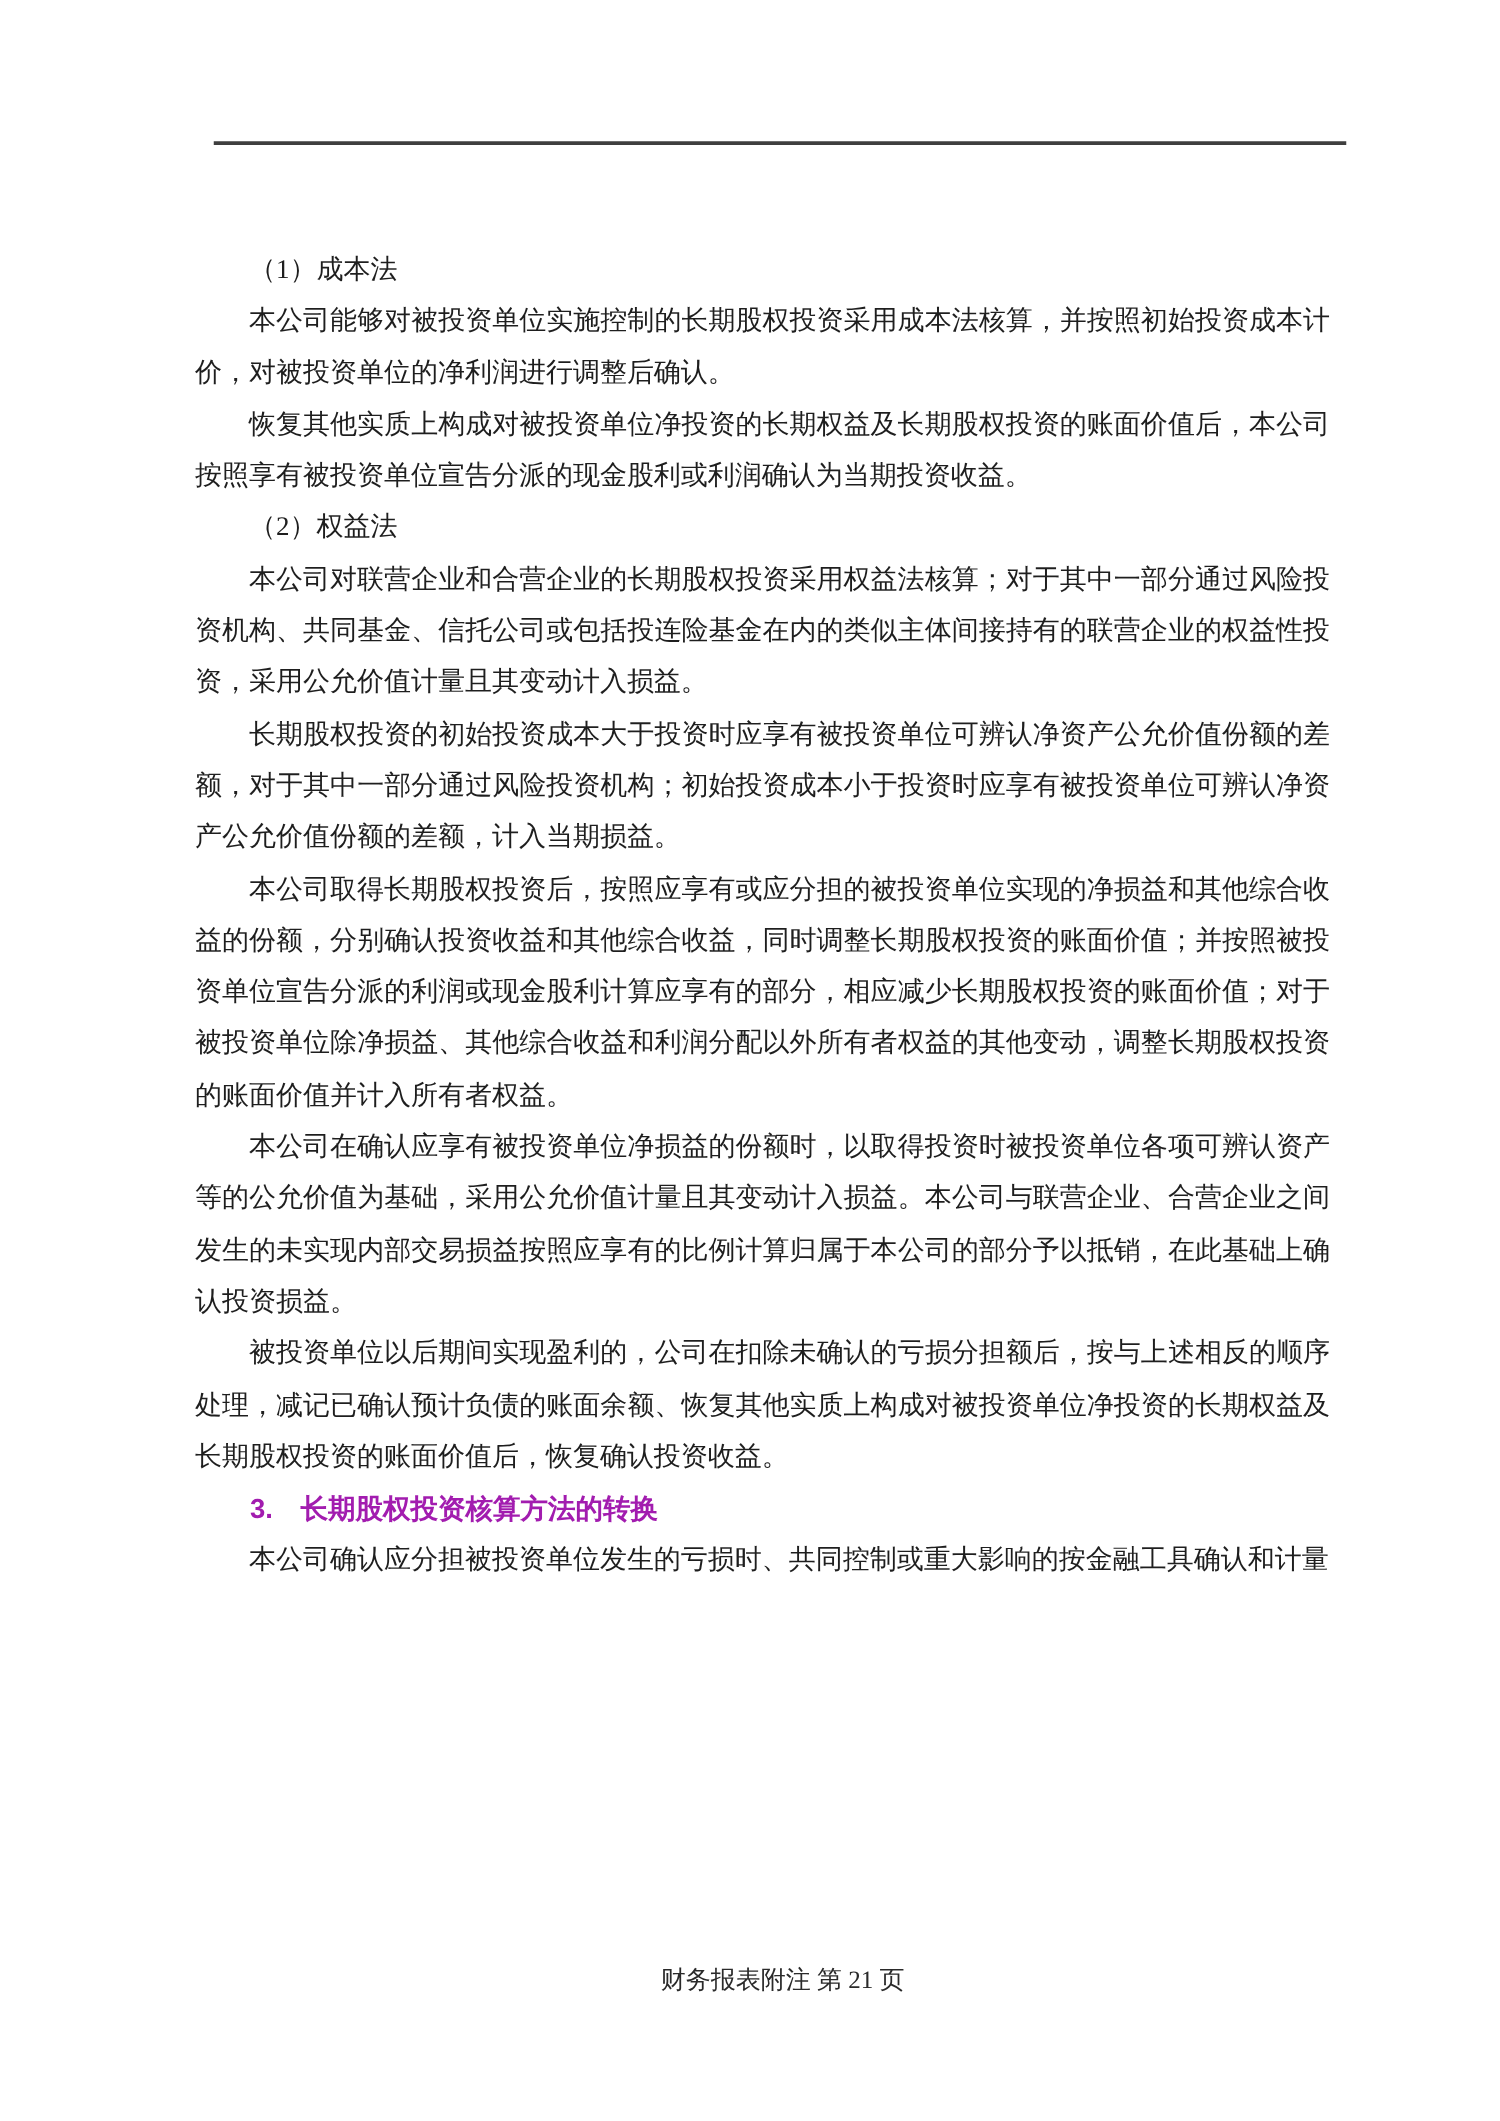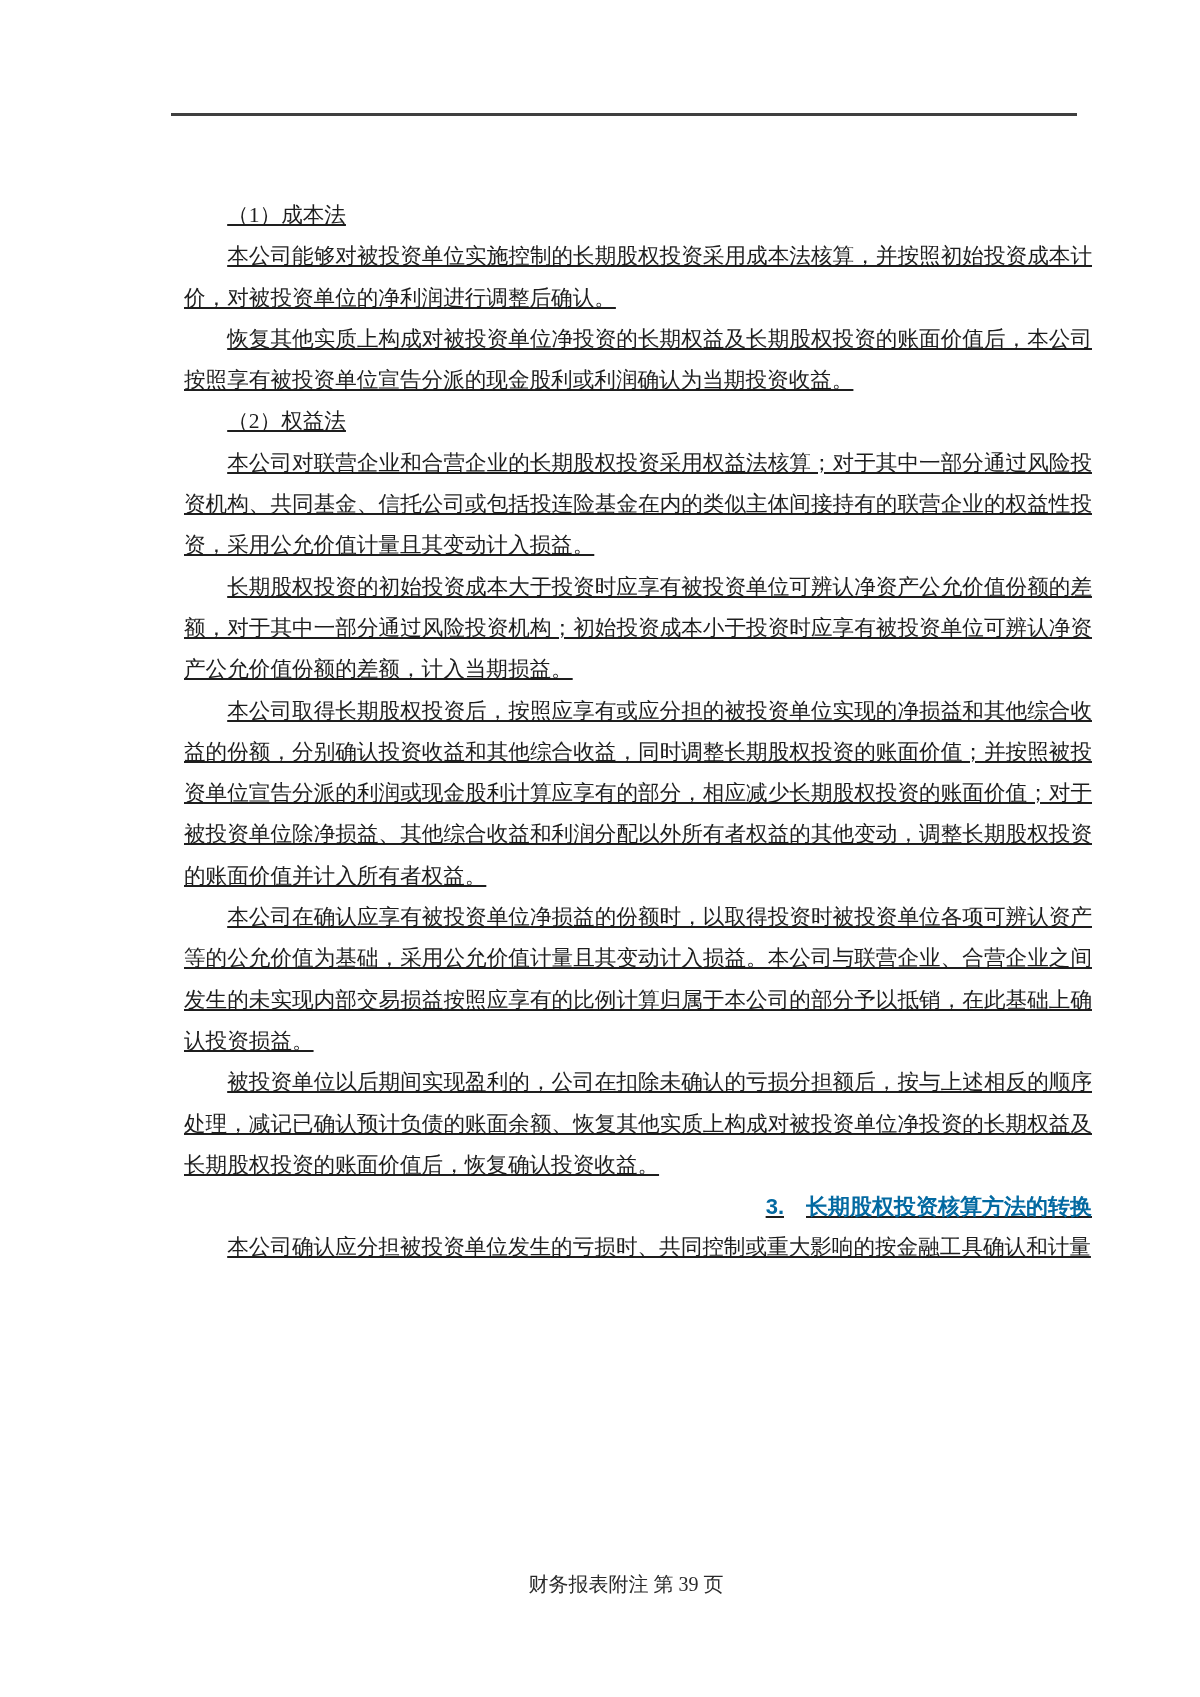--- a/index.html
+++ b/index.html
@@ -14,44 +14,43 @@
   .top-rule {
     position: absolute;
     left: 171px;
     top: 113px;
     width: 906px;
     height: 3px;
     background: #3f3f3f;
   }
   .body-text {
     position: absolute;
-    left: 184px;
+    left: 156px;
     top: 195px;
     width: 908px;
     font-size: 21.6px;
     line-height: 41.3px;
     color: #1e1e1e;
     text-align: justify;
     letter-spacing: 0;
-    text-decoration: underline;
   }
   .body-text p {
     margin: 0;
     padding: 0;
     text-indent: 2em;
   }
   .section-heading {
     margin: 9px 0 12px 0;
     padding-left: 40px;
     text-indent: 0;
     font-family: "Liberation Sans", sans-serif;
     font-weight: 700;
     font-size: 22px;
-    color: #0369a1;
-    text-align: right;
+    color: #a21caf;
+    text-align: left;
   }
   .section-heading .num { margin-right: 22px; }
   .sub-heading .gap { display: inline-block; width: 26px; }
   .footer {
     position: absolute;
     left: 172px;
     top: 1572px;
     width: 908px;
     text-align: center;
     font-size: 20px;
@@ -90,15 +89,15 @@
 
     <p class="section-heading">
       <span class="num">3.</span><span class="title">长期股权投资核算方法的转换</span>
     </p>
 
 
     <p>本公司确认应分担被投资单位发生的亏损时、共同控制或重大影响的按金融工具确认和计量</p>
 
   </div>
 
-  <div class="footer">财务报表附注 第 39 页</div>
+  <div class="footer">财务报表附注 第 21 页</div>
 
 </div>
 
 </body></html>

